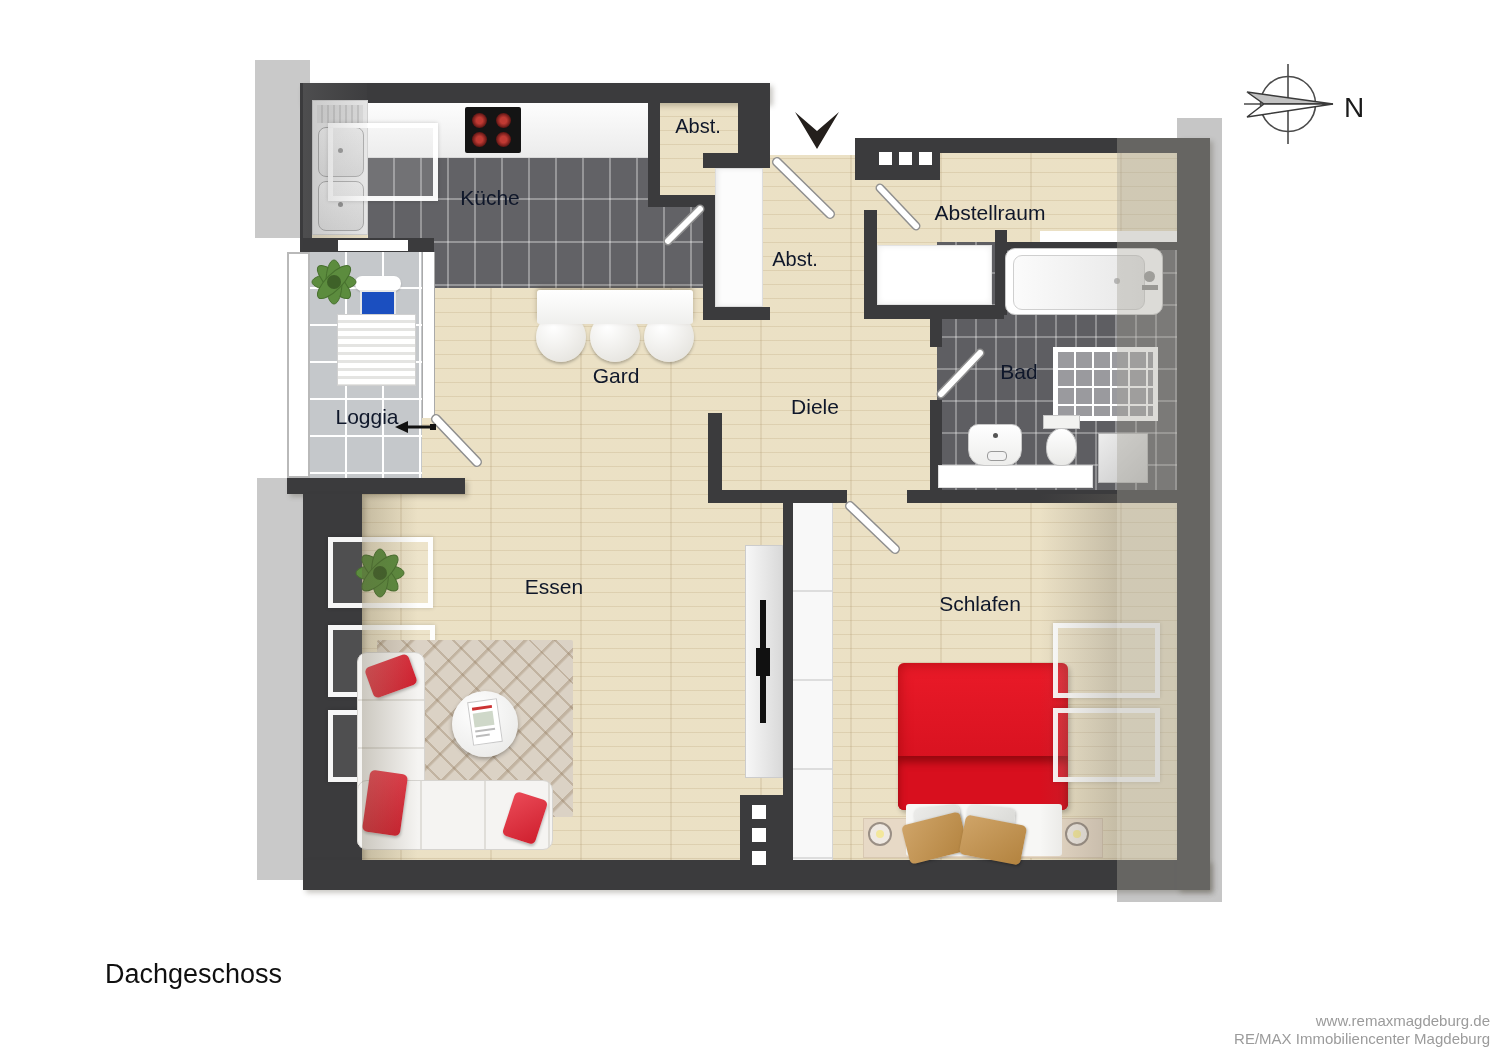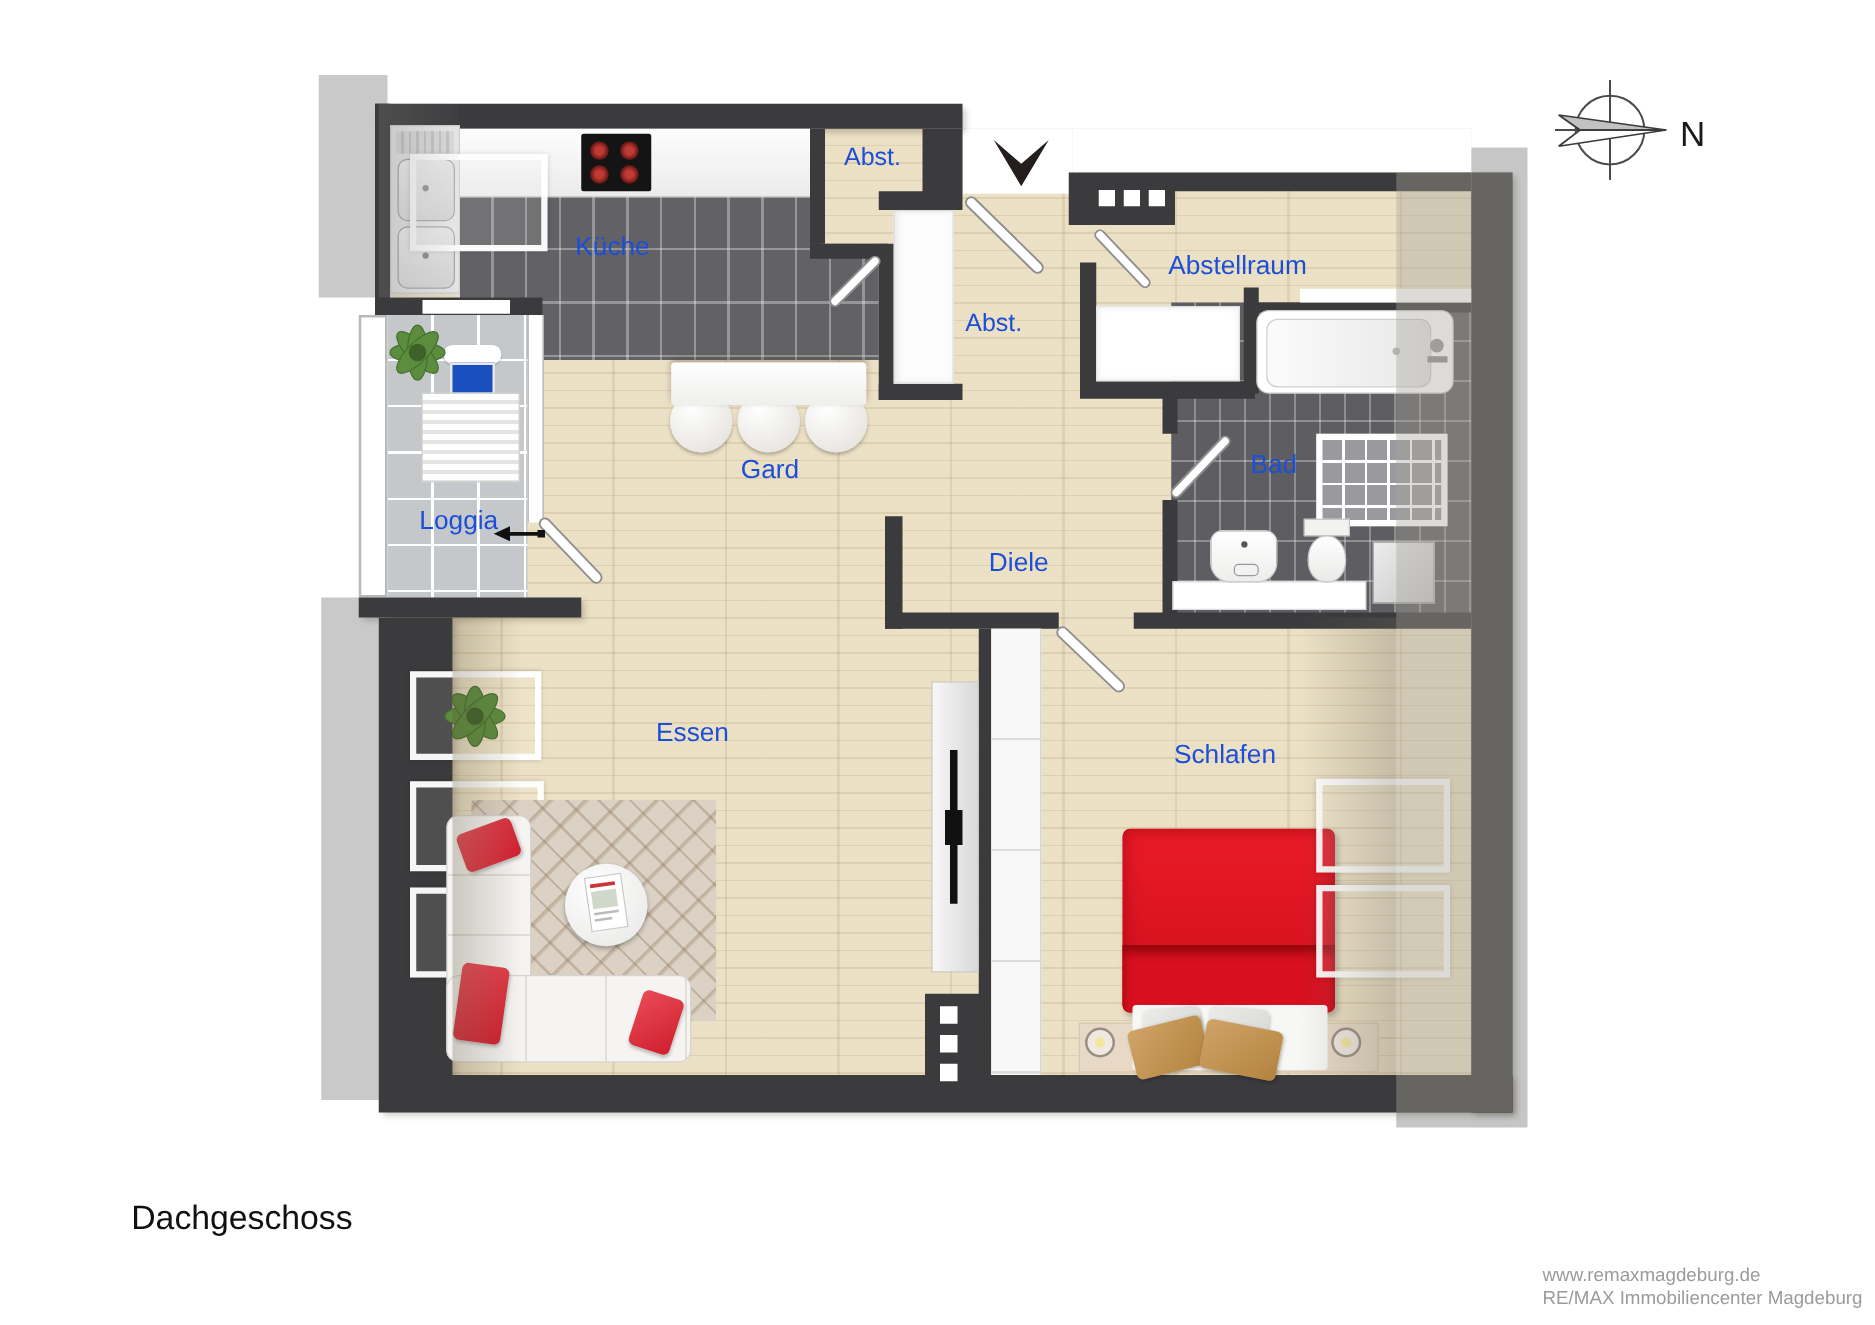--- a/index.html
+++ b/index.html
@@ -24,38 +24,38 @@
     background-image:
       repeating-linear-gradient(90deg, rgba(255,255,255,0) 0 18px, rgba(255,255,255,0.30) 18px 20px),
       repeating-linear-gradient(180deg, rgba(255,255,255,0) 0 30px, rgba(255,255,255,0.30) 30px 32px);}
   .tile-light{position:absolute;background-color:#c5c8cb;
     background-image:
       repeating-linear-gradient(90deg, rgba(255,255,255,0) 0 35px, #ffffff 35px 37px),
       repeating-linear-gradient(180deg, rgba(255,255,255,0) 0 35px, #ffffff 35px 37px);}
   .white{position:absolute;background:#ffffff;}
   .skylight{position:absolute;border:5px solid rgba(255,255,255,0.95);
     background:rgba(255,255,255,0.10);box-shadow:0 0 4px rgba(0,0,0,0.18);}
-  .room-label{position:absolute;color:#1d4ed8;font-size:21px;transform:translateX(-50%);white-space:nowrap;}
+  .room-label{position:absolute;color:#0f172a;font-size:21px;transform:translateX(-50%);white-space:nowrap;}
   .rug{position:absolute;background-color:#dbd2c5;border-radius:2px;
     background-image:
       repeating-linear-gradient(45deg, rgba(0,0,0,0) 0 16px, rgba(140,115,85,0.32) 16px 18px),
       repeating-linear-gradient(-45deg, rgba(0,0,0,0) 0 16px, rgba(140,115,85,0.32) 18px 20px);}
   .sofa{position:absolute;background:#f5f4f2;border:1px solid #d6d4d0;border-radius:10px;}
   .pillow-red{position:absolute;background:linear-gradient(135deg,#ea4a57,#cf1f2e);border-radius:5px;box-shadow:1px 2px 3px rgba(0,0,0,0.25);}
   .pillow-tan{position:absolute;background:linear-gradient(135deg,#cfa468,#b3833f);border-radius:5px;box-shadow:1px 1px 3px rgba(0,0,0,0.3);}
   .pillow-gray{position:absolute;background:linear-gradient(135deg,#ececea,#d3d3cf);border-radius:6px;box-shadow:1px 1px 3px rgba(0,0,0,0.25);}
   .overlay{position:absolute;pointer-events:none;}
   .lamp{position:absolute;width:20px;height:20px;border:2px solid #9a8f85;border-radius:50%;background:#efe9e2;}
   .lamp::after{content:"";position:absolute;left:6px;top:6px;width:8px;height:8px;border-radius:50%;background:#f3e79c;}
   .furn{position:absolute;}
   #title{position:absolute;left:105px;top:959px;font-size:27px;color:#101010;}
   #north-label{position:absolute;left:1344px;top:92px;font-size:28px;color:#1a1a1a;}
   #logo{position:absolute;right:112px;top:948px;font-size:52px;font-weight:800;letter-spacing:0px;white-space:nowrap;}
   #logo .red{color:#dc1c2e;} #logo .blue{color:#1b5faa;}
-  #footer{position:absolute;right:10px;top:1012px;color:#9b9b9b;font-size:15px;line-height:18px;}
+  #footer{position:absolute;right:10px;top:1012px;text-align:right;color:#9b9b9b;font-size:15px;line-height:18px;}
   svg.overlay-svg{position:absolute;left:0;top:0;pointer-events:none;}
 </style>
 </head>
 <body>
 
 <div id="canvas">
 
   <div class="abs" style="left:255px;top:60px;width:55px;height:178px;background:#c9c9c9;"></div>
   <div class="abs" style="left:257px;top:478px;width:46px;height:402px;background:#c9c9c9;"></div>
   <div class="abs" style="left:1117px;top:118px;width:105px;height:784px;background:#c6c6c6;"></div>
@@ -238,21 +238,21 @@
   <div class="overlay" style="left:362px;top:494px;width:56px;height:366px;background:linear-gradient(90deg,rgba(95,85,60,0.28),rgba(95,85,60,0.0));"></div>
   <div class="overlay" style="left:1040px;top:494px;width:77px;height:366px;background:linear-gradient(270deg,rgba(110,105,95,0.30),rgba(110,105,95,0.0));"></div>
   <div class="overlay" style="left:1117px;top:138px;width:93px;height:752px;background:rgba(168,165,156,0.40);"></div>
 
   <div class="room-label" style="left:490px;top:186px;">Küche</div>
   <div class="room-label" style="left:698px;top:115px;font-size:20px;">Abst.</div>
   <div class="room-label" style="left:795px;top:248px;font-size:20px;">Abst.</div>
   <div class="room-label" style="left:990px;top:201px;">Abstellraum</div>
   <div class="room-label" style="left:1019px;top:360px;">Bad</div>
   <div class="room-label" style="left:616px;top:364px;">Gard</div>
-  <div class="room-label" style="left:815px;top:395px;margin-top:44px;">Diele</div>
+  <div class="room-label" style="left:815px;top:395px;">Diele</div>
   <div class="room-label" style="left:367px;top:405px;">Loggia</div>
   <div class="room-label" style="left:554px;top:575px;">Essen</div>
   <div class="room-label" style="left:980px;top:592px;">Schlafen</div>
 
   <div id="title">Dachgeschoss</div>
   <div id="north-label">N</div>
 
   <div id="footer">
     <div>www.remaxmagdeburg.de</div>
     <div>RE/MAX Immobiliencenter Magdeburg</div>

